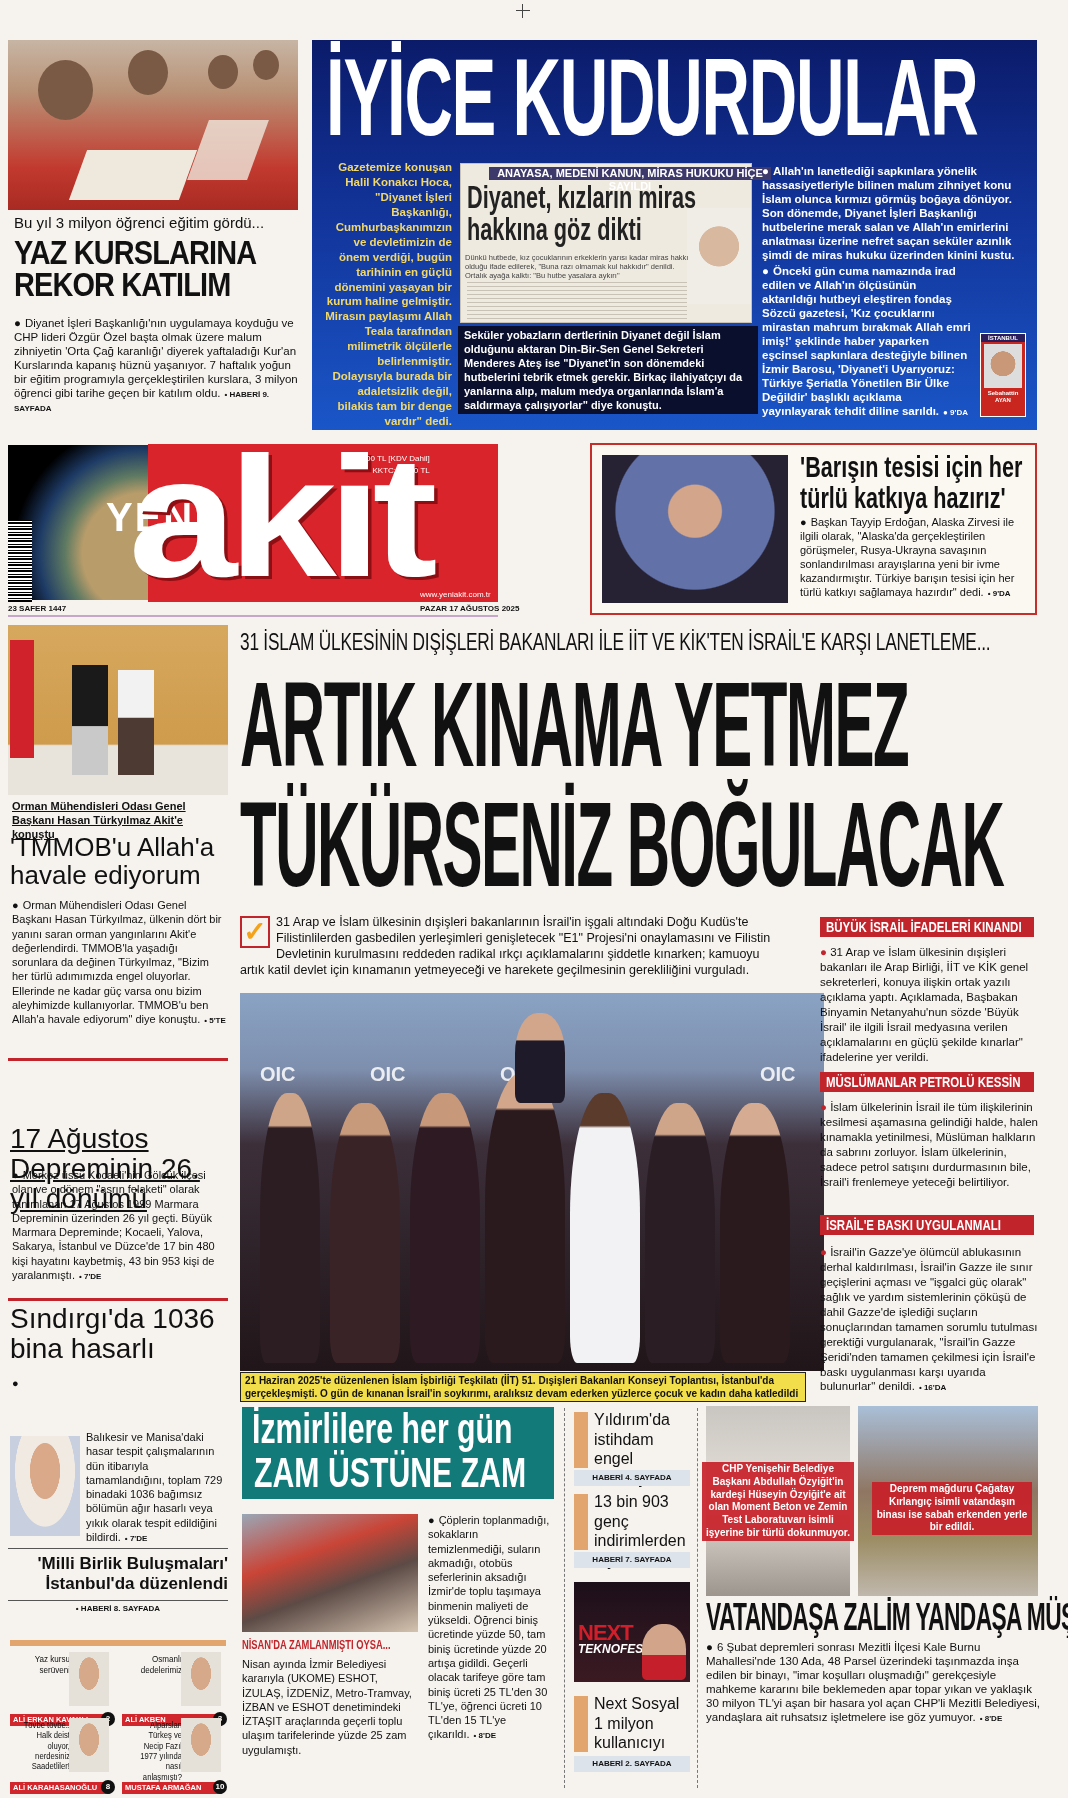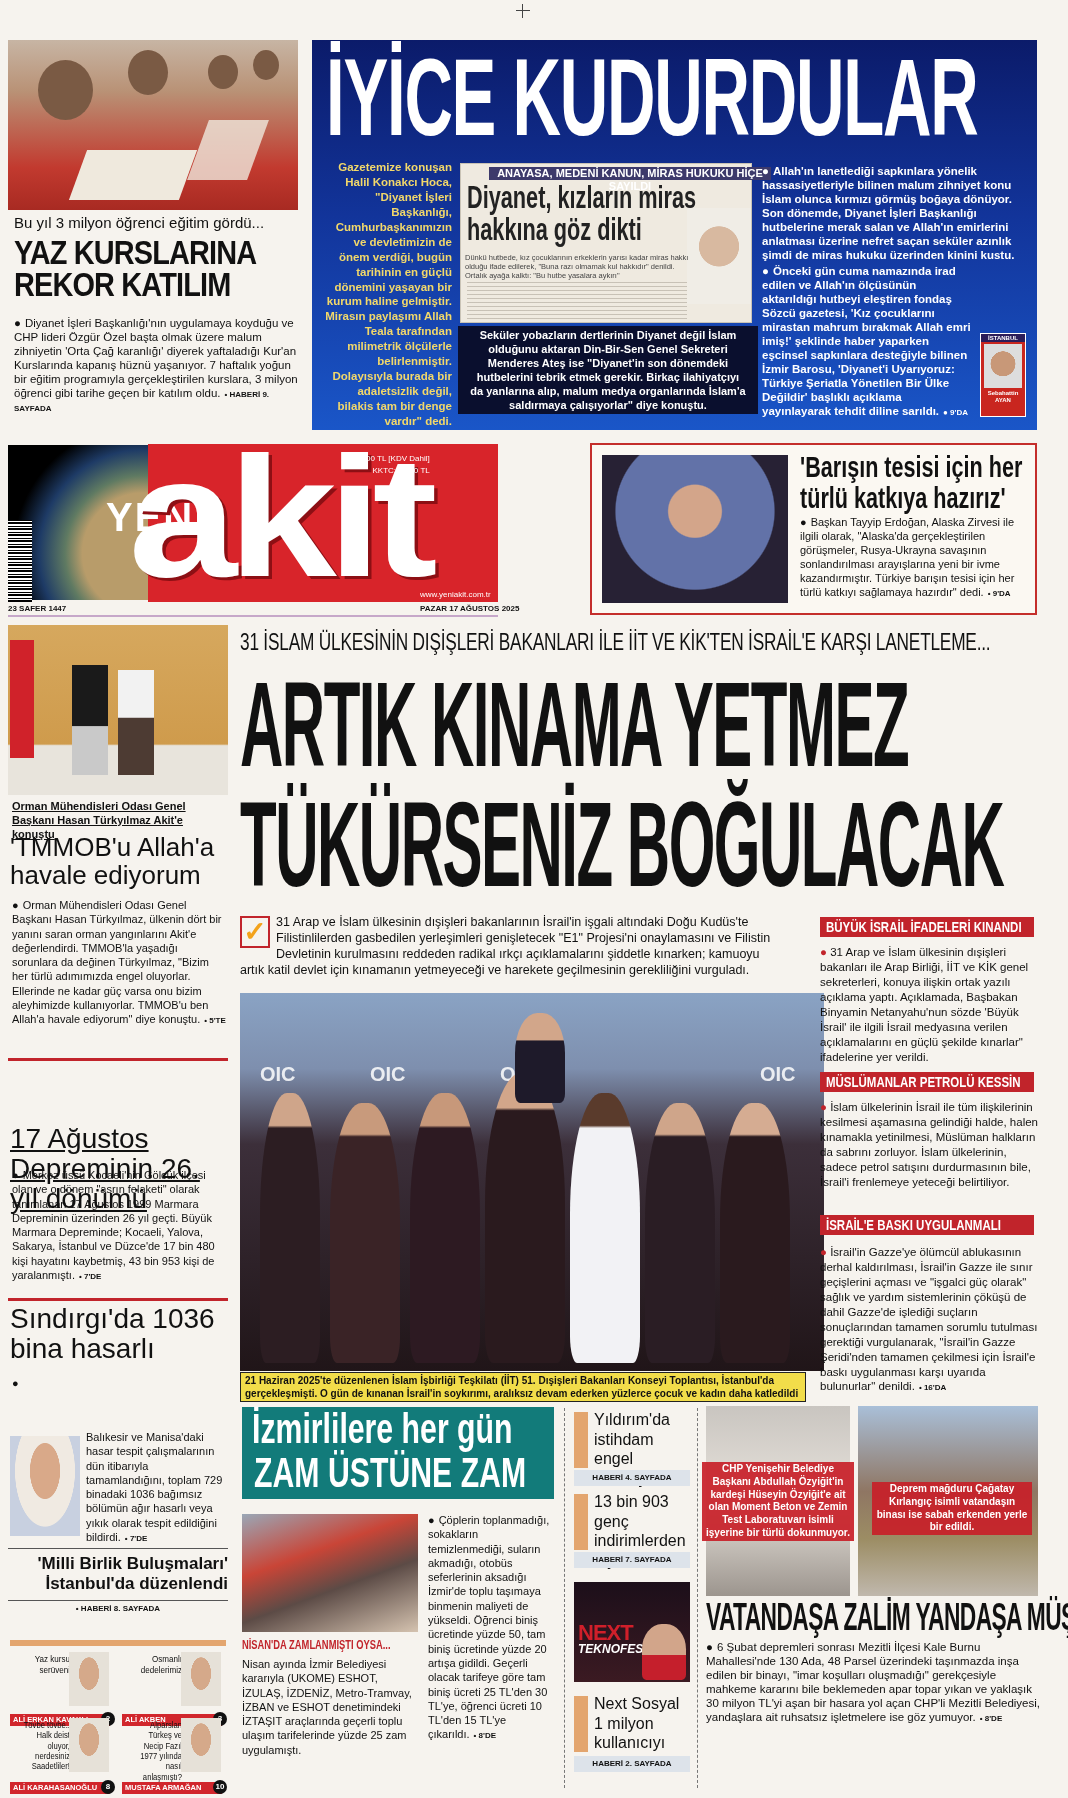--- a/index.html
+++ b/index.html
@@ -31,21 +31,21 @@
     background: linear-gradient(180deg,#0b1b6a 0%, #12349a 45%, #1a56c8 100%); }
   #main-kicker { left: 326px; top: 42px; font-size: 110px; color: #fff; transform: scaleX(0.61); letter-spacing: -2px; line-height: 1; font-weight: 900; }
   #hoca-quote { left: 322px; top: 160px; width: 130px; font-size: 11.5px; color: #f2d86a; font-weight: 700; text-align: right; line-height: 1.3; }
   #clip { left: 460px; top: 163px; width: 292px; height: 160px; background: #efeae0; border: 1px solid #c9c3b6; }
   #clip-kicker { left: 4px; top: 3px; width: 282px; height: 13px; background: #3d3a6b; color: #fff; font-size: 11px; font-weight: 700; text-align: center; line-height: 13px; margin-left: 24px; }
   #clip-title { left: 6px; top: 18px; font-size: 31px; line-height: 1.02; transform: scaleX(0.7); font-weight: 900; color: #222; }
   #clip-lead { left: 4px; top: 89px; width: 230px; font-size: 7.5px; color: #444; line-height: 1.2; }
   #clip-photo { left: 226px; top: 44px; width: 64px; height: 96px; background: radial-gradient(circle at 50% 40%, #d8b9a0 0 30%, #f0ede6 31% 100%); }
   #clip-cols { left: 6px; top: 118px; width: 220px; height: 38px;
     background: repeating-linear-gradient(180deg,#b7b0a4 0 1px, transparent 1px 4px); opacity: .7; }
-  #clip-caption { left: 458px; top: 326px; width: 300px; font-size: 11px; color: #fff; font-weight: 700; background: #0a0f2e; padding: 2px 12px; text-align: center; line-height: 1.28; }
+  #clip-caption { left: 458px; top: 326px; width: 300px; font-size: 11px; color: #fff; font-weight: 700; background: #0a0f2e; padding: 2px 6px; text-align: left; line-height: 1.28; }
   #blue-body { left: 762px; top: 164px; width: 270px; font-size: 11.5px; color: #fff; font-weight: 700; line-height: 1.3; }
   #blue-body p { margin-bottom: 2px; }
   #author-box { left: 980px; top: 333px; width: 46px; height: 84px; background: #c9261f; border: 1px solid #fff; }
   #author-box .tag { font-size: 6px; color: #fff; text-align: center; font-weight: 700; background: #2b1d5a; line-height: 8px; }
   #author-box .face { width: 38px; height: 44px; margin: 2px auto; background: radial-gradient(circle at 50% 45%, #c89878 0 40%, #ddd 41% 100%); }
   #author-box .name { font-size: 6px; color: #fff; text-align: center; font-weight: 700; line-height: 7px; }
 
   
   #masthead-globe { left: 8px; top: 445px; width: 150px; height: 155px;
     background: radial-gradient(circle at 90% 70%, #b89c6a 0 35%, #5f7a62 45%, #1e3b66 60%, #000 75%); }

